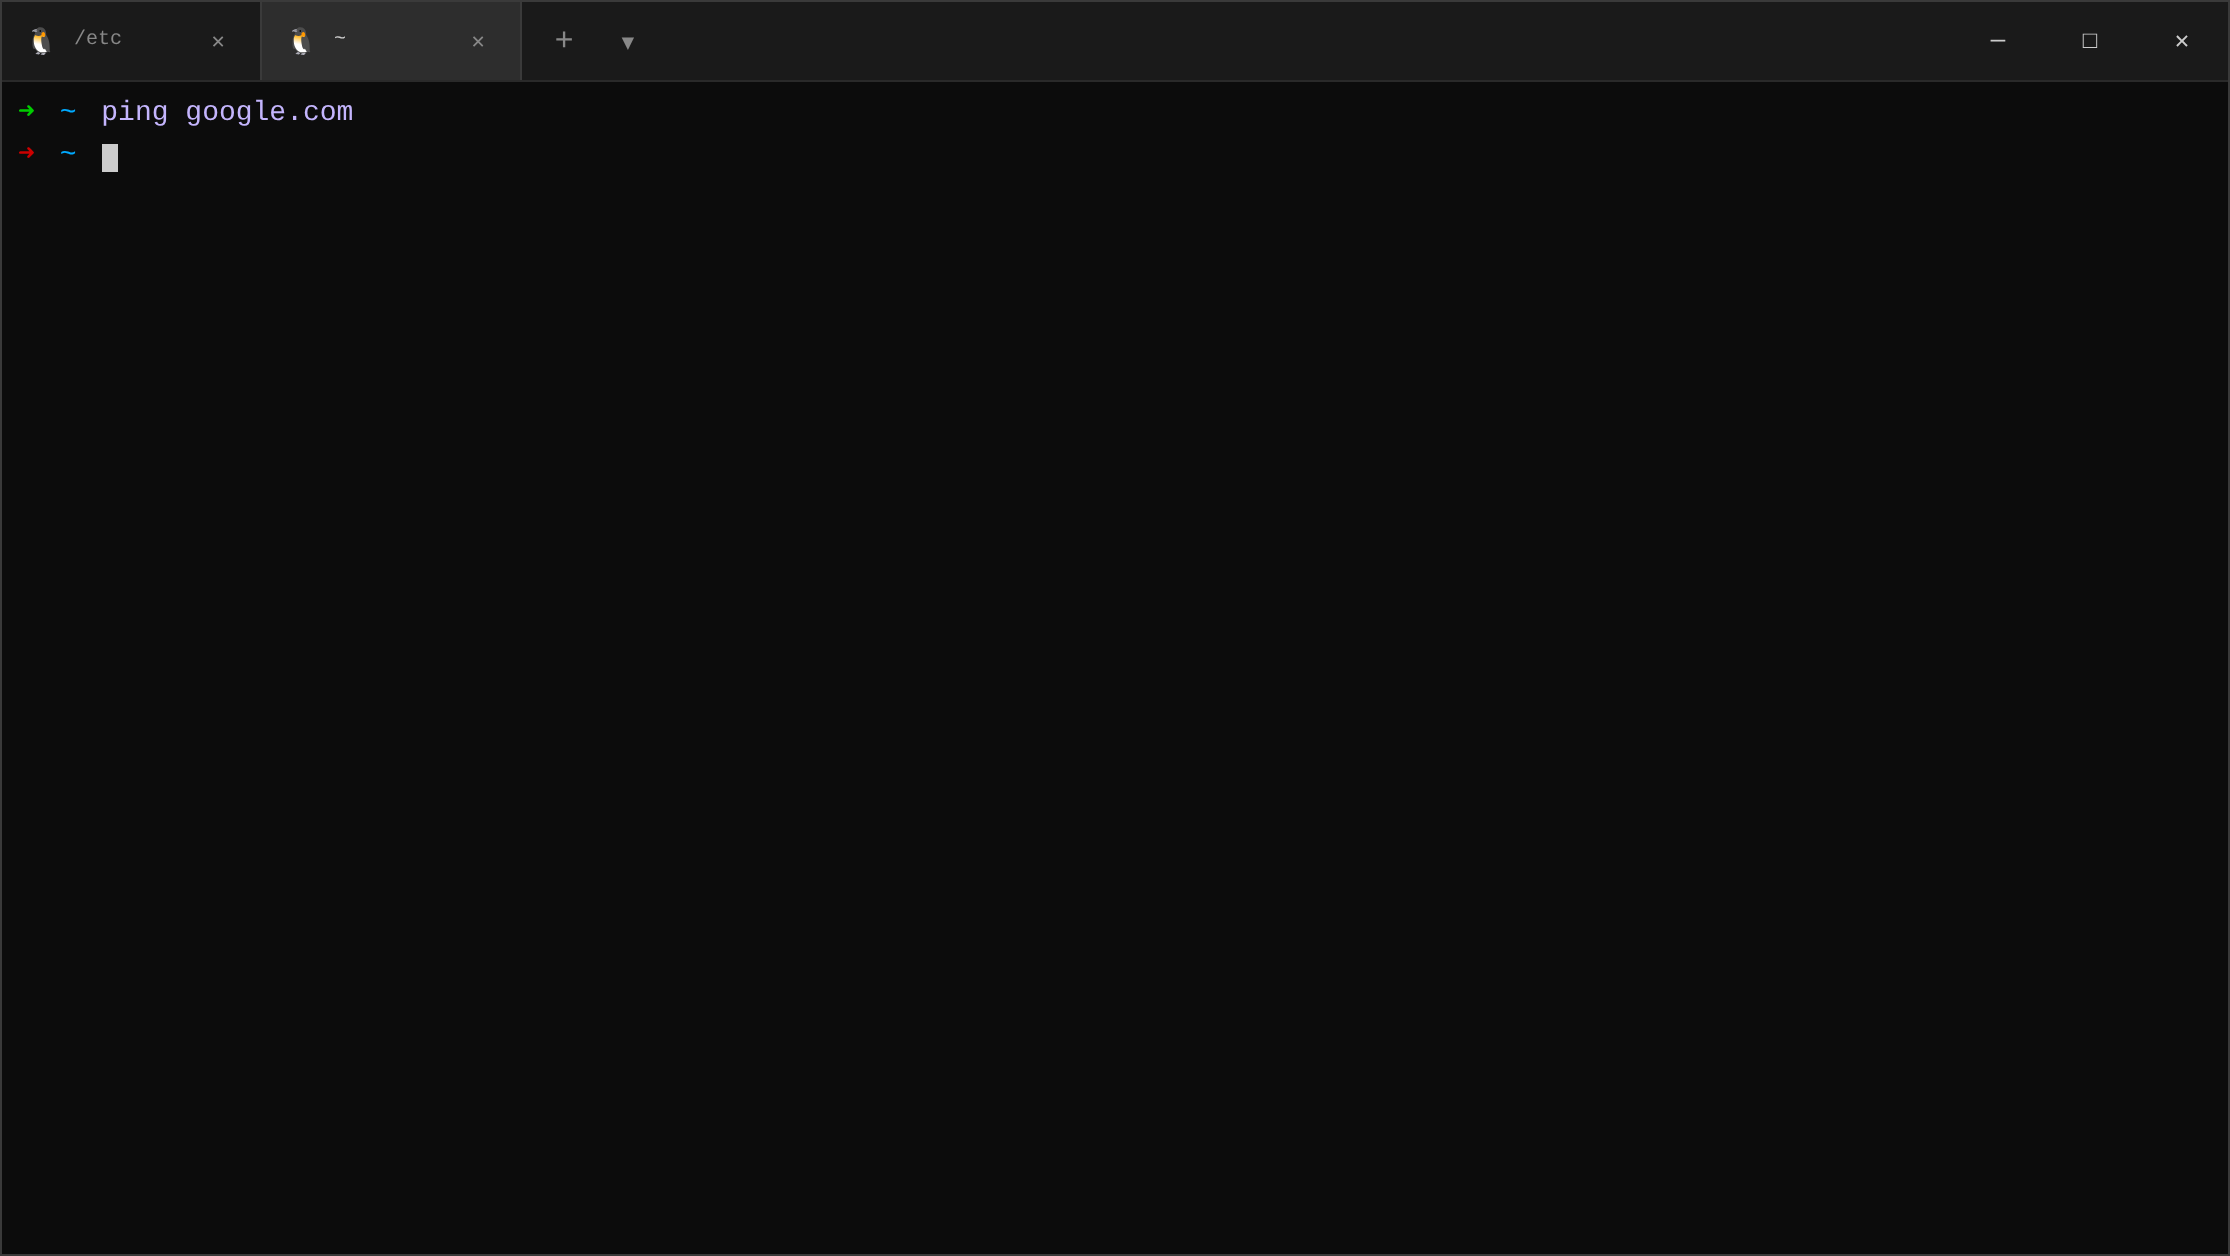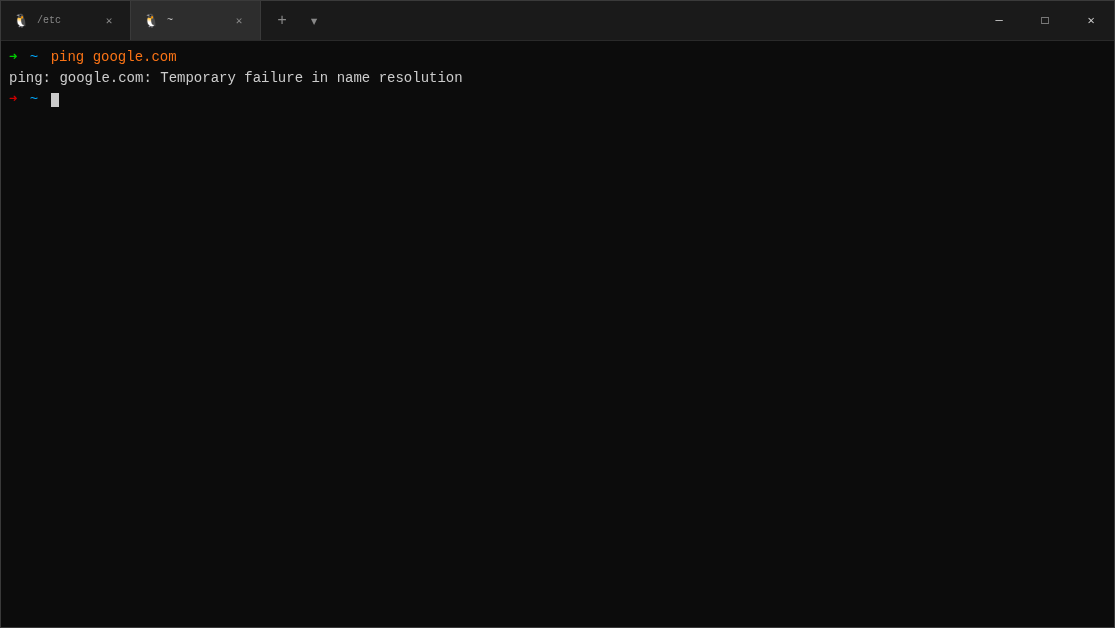--- a/index.html
+++ b/index.html
@@ -152,21 +152,21 @@
       color: #cc0000;
       margin-right: 4px;
     }
 
     .prompt-tilde {
       color: #00aaff;
       margin-right: 4px;
     }
 
     .cmd-text {
-      color: #f97316;
+      color: #c4b5fd;
       text-align: right;
     }
 
     .output-text {
       color: #cccccc;
     }
 
     .cursor {
       display: inline-block;
       width: 8px;
@@ -219,23 +219,20 @@
   </div>
 
   <div class="terminal-content">
 
     <div class="terminal-line">
       <span class="prompt-arrow-green">➜</span>
       <span class="prompt-tilde"> ~ </span>
       <span class="cmd-text">ping google.com</span>
     </div>
 
-    <div class="terminal-line">
-      <span class="output-text">ping: google.com: Temporary failure in name resolution</span>
-    </div>
 
     <div class="terminal-line">
       <span class="prompt-arrow-red">➜</span>
       <span class="prompt-tilde"> ~ </span>
       <span class="cursor"></span>
     </div>
   </div>
 </div>
 
 </body></html>

